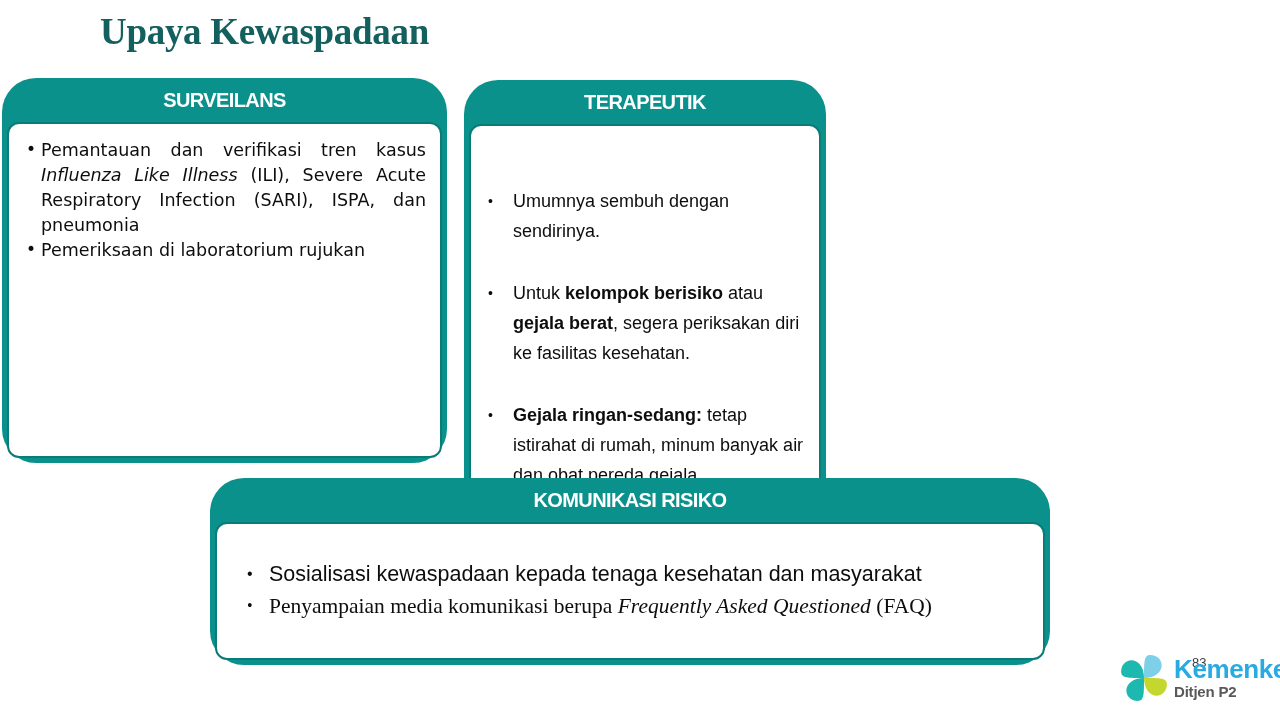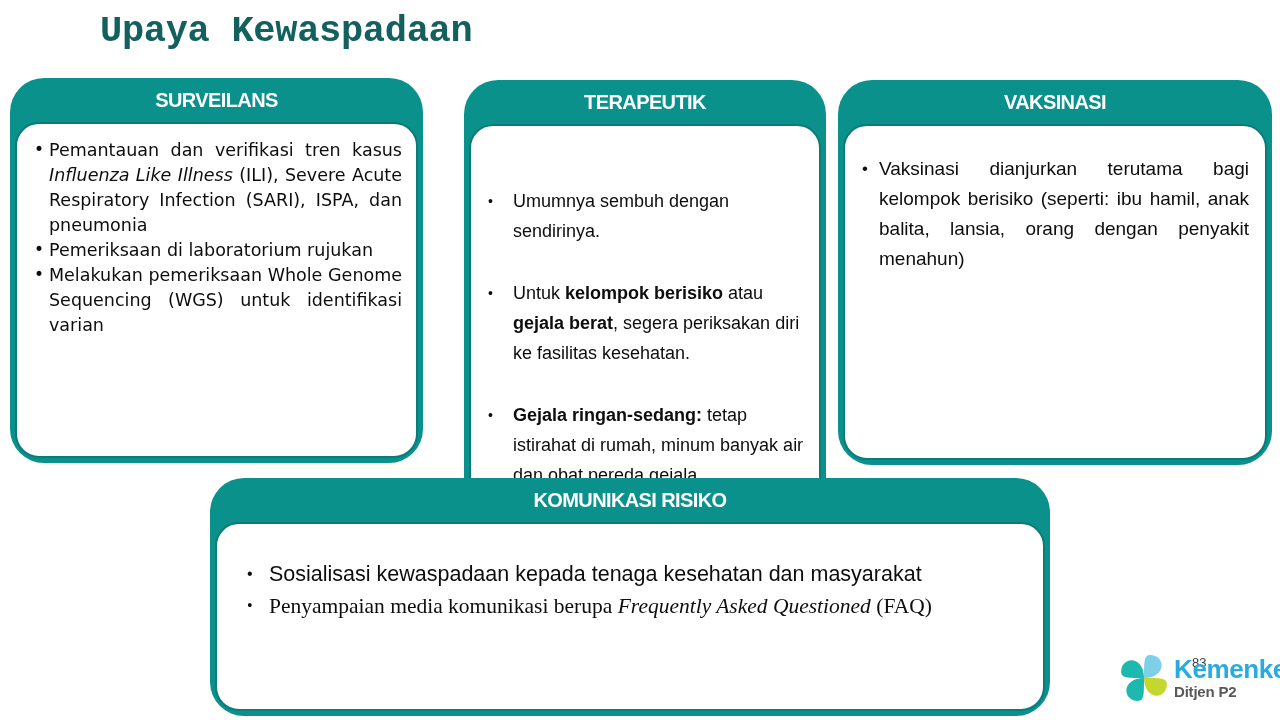--- a/index.html
+++ b/index.html
@@ -12,21 +12,21 @@
   #slide {
     position: relative;
     width: 1280px; height: 720px;
     background: #ffffff;
   }
 
   
   #page-title {
     position: absolute;
     left: 100px; top: 10px;
-    font-family: Liberation Mono, monospace;
+    font-family: Liberation Serif, serif;
     font-size: 37px;
     font-weight: bold;
     color: #13605E;
     letter-spacing: -0.3px;
     white-space: nowrap;
   }
 
   
   .card {
     position: absolute;
@@ -45,21 +45,21 @@
     font-weight: bold;
     font-size: 20px;
     letter-spacing: -0.6px;
   }
   .card-body {
     position: absolute;
     left: 5px; right: 5px;
     bottom: 5px;
     background: #ffffff;
     border: 2px solid #0A7B78;
-    border-radius: 24px;
+    border-radius: 12px;
     overflow: hidden;
   }
   .card-body-inner {
     padding: 18px 14px 10px 12px;
   }
 
   
   ul.bul {
     list-style: none;
     margin: 0; padding: 0;
@@ -166,58 +166,47 @@
     color: #58595B; letter-spacing: -0.2px;
   }
 </style>
 </head>
 <body>
 
 <div id="slide">
 
   <h1 id="page-title">Upaya Kewaspadaan</h1>
 
-  <div class="card" id="card-surveilans" style="left:10px; top:78px; width:413px; height:385px;">
+  <div class="card" id="card-surveilans" style="left:2px; top:78px; width:445px; height:385px;">
     <div class="card-header">SURVEILANS</div>
     <div class="card-body" style="top:44px;">
       <div class="card-body-inner">
         <ul class="bul">
             <li><span>Pemantauan dan verifikasi tren kasus </span><span class="it">Influenza Like Illness</span><span> (ILI), Severe Acute Respiratory Infection (SARI), ISPA, dan pneumonia</span></li>
             <li><span>Pemeriksaan di laboratorium rujukan</span></li>
-            <li><span>Melakukan pemeriksaan Whole Genome Sequencing (WGS) untuk identifikasi varian</span></li>
           </ul>
       </div>
     </div>
   </div>
 
   <div class="card" id="card-terapeutik" style="left:464px; top:80px; width:362px; height:445px;">
     <div class="card-header">TERAPEUTIK</div>
     <div class="card-body" style="top:44px;">
       <div class="card-body-inner">
         <ul class="bul">
             <li><span>Umumnya sembuh dengan sendirinya.</span></li>
             <li><span>Untuk </span><b>kelompok berisiko</b><span> atau </span><b>gejala berat</b><span>, segera periksakan diri ke fasilitas kesehatan.</span></li>
             <li><b>Gejala ringan-sedang:</b><span> tetap istirahat di rumah, minum banyak air dan obat pereda gejala</span></li>
           </ul>
       </div>
     </div>
   </div>
 
-  <div class="card" id="card-vaksinasi" style="left:838px; top:80px; width:434px; height:385px;">
-    <div class="card-header">VAKSINASI</div>
-    <div class="card-body" style="top:44px;">
-      <div class="card-body-inner">
-        <ul class="bul">
-            <li><span>Vaksinasi dianjurkan terutama bagi kelompok berisiko (seperti: ibu hamil, anak balita, lansia, orang dengan penyakit menahun)</span></li>
-          </ul>
-      </div>
-    </div>
-  </div>
-
-  <div class="card" id="card-komunikasi" style="left:210px; top:478px; width:840px; height:238px;">
+
+  <div class="card" id="card-komunikasi" style="left:210px; top:478px; width:840px; height:187px;">
     <div class="card-header">KOMUNIKASI RISIKO</div>
     <div class="card-body" style="top:44px;">
       <div class="card-body-inner">
         <ul class="bul">
             <li><span>Sosialisasi kewaspadaan kepada tenaga kesehatan dan masyarakat</span></li>
             <li><span>Penyampaian media komunikasi berupa </span><span class="it">Frequently Asked Questioned</span><span> (FAQ)</span></li>
           </ul>
       </div>
     </div>
   </div>

